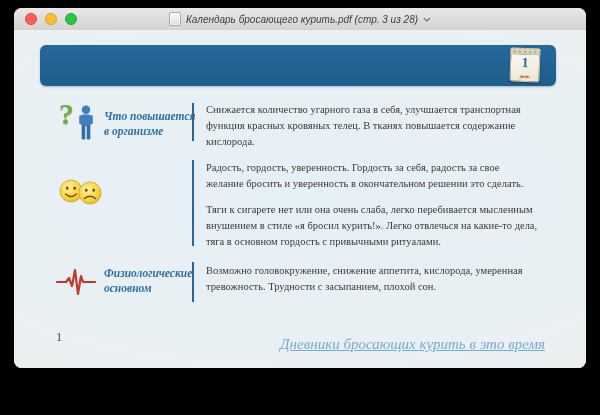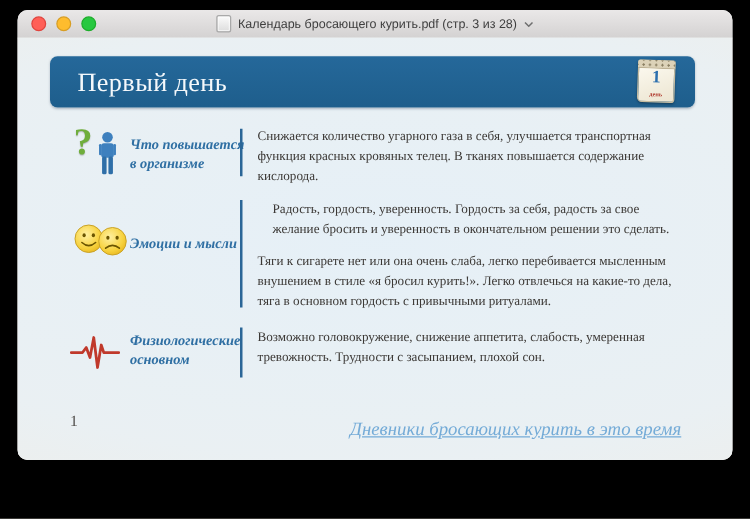--- a/index.html
+++ b/index.html
@@ -19,21 +19,21 @@
     background:linear-gradient(#EAE8E8,#D4D2D2);
     border-bottom:1px solid #A8A6A6;
   }
   .traffic{position:absolute;left:11px;top:5px;display:flex;gap:8px;}
   .light{width:12px;height:12px;border-radius:50%;box-sizing:border-box;}
   .light-close{background:#FF5F57;border:1px solid #E0443E;}
   .light-min{background:#FEBC2E;border:1px solid #D89E24;}
   .light-zoom{background:#28C840;border:1px solid #1DAD2B;}
   .title-area{
     height:100%;display:flex;align-items:center;justify-content:center;gap:5px;
-    font-family:"Liberation Sans", sans-serif;font-size:10px;color:#3F3F3F;
+    font-family:"Liberation Sans", sans-serif;font-size:10px;color:#3F3F3F;font-style:italic;
   }
   .proxy{
     width:10px;height:12px;border-radius:2px;
     background:linear-gradient(#FBFBFB,#DDDDDD);
     border:1px solid #A9A9A9;
     box-shadow:inset 0 0 0 1px rgba(255,255,255,.6);
   }
   .chev{margin-top:1px;}
   
   .pdf-page{
@@ -96,21 +96,21 @@
   #label-3{top:236px;}
   .sec-divider{position:absolute;left:178px;width:2px;background:#2B6697;}
   #div-1{top:73px;height:38px;}
   #div-2{top:130px;height:86px;}
   #div-3{top:232px;height:40px;}
   .sec-text{
     position:absolute;left:192px;width:332px;margin:0;
     font-size:10.5px;line-height:16px;color:#3C3936;
   }
   #text-1-0{top:72px;}
-  #text-2-0{top:130px;margin-left:12px;}
+  #text-2-0{top:130px;}
   #text-2-1{top:172px;}
   #text-3-0{top:233px;}
   
   .page-number{position:absolute;left:42px;top:300px;font-size:12.5px;color:#4E4B48;}
   .footer-link{
     position:absolute;right:41px;top:306px;
     font-size:15px;font-style:italic;color:#74ABD7;text-decoration:underline;cursor:pointer;
   }
 </style>
 </head>
@@ -129,21 +129,20 @@
       <span>Календарь бросающего курить.pdf (стр. 3 из 28)</span>
       <svg class="chev" width="8" height="5" viewBox="0 0 8 5">
         <polyline points="1,1 4,4 7,1" stroke="#6E6E6E" stroke-width="1.2" fill="none"></polyline>
       </svg>
     </div>
   </div>
 
   <div class="pdf-page">
 
     <div class="header-bar">
-      <h1 class="day-title">Первый день</h1>
       <div class="calendar">
         <div class="cal-paper"></div>
         <div class="cal-binding"></div>
         <div class="cal-day">1</div>
         <div class="cal-label">день</div>
       </div>
     </div>
 
     <div class="sec-icon" id="icon-1">
       <span class="qmark">?</span>
@@ -172,31 +171,30 @@
         <circle cx="13" cy="13" r="11" fill="url(#gy)" stroke="#C9A227" stroke-width="0.8"></circle>
         <ellipse cx="9.3" cy="10.2" rx="1.3" ry="1.6" fill="#6B5500"></ellipse>
         <ellipse cx="16.7" cy="10.2" rx="1.3" ry="1.6" fill="#6B5500"></ellipse>
         <path d="M7.5,16 Q13,21 18.5,16" stroke="#6B5500" stroke-width="1.3" fill="none" stroke-linecap="round"></path>
         <circle cx="32" cy="15" r="11" fill="url(#gy)" stroke="#C9A227" stroke-width="0.8"></circle>
         <ellipse cx="28.3" cy="12.2" rx="1.3" ry="1.6" fill="#6B5500"></ellipse>
         <ellipse cx="35.7" cy="12.2" rx="1.3" ry="1.6" fill="#6B5500"></ellipse>
         <path d="M26.5,20.5 Q32,16 37.5,20.5" stroke="#6B5500" stroke-width="1.3" fill="none" stroke-linecap="round"></path>
       </svg>
     </div>
-    <div class="sec-label" id="label-2">Эмоции и мысли</div>
     <div class="sec-divider" id="div-2"></div>
     <p class="sec-text" id="text-2-0">Радость, гордость, уверенность. Гордость за себя, радость за свое желание бросить и уверенность в окончательном решении это сделать.</p>
     <p class="sec-text" id="text-2-1">Тяги к сигарете нет или она очень слаба, легко перебивается мысленным внушением в стиле «я бросил курить!». Легко отвлечься на какие-то дела, тяга в основном гордость с привычными ритуалами.</p>
 
     <div class="sec-icon" id="icon-3">
       <svg width="40" height="30" viewBox="0 0 40 30">
         <polyline points="1,15 10,15 13,11 16,19 19,3 22,27 25,9 27,15 39,15" stroke="#C0392B" stroke-width="2.2" fill="none" stroke-linejoin="round" stroke-linecap="round"></polyline>
       </svg>
     </div>
     <div class="sec-label" id="label-3">Физиологические основном</div>
     <div class="sec-divider" id="div-3"></div>
-    <p class="sec-text" id="text-3-0">Возможно головокружение, снижение аппетита, слабость, умеренная тревожность. Трудности с засыпанием, плохой сон.</p>
+    <p class="sec-text" id="text-3-0">Возможно головокружение, снижение аппетита, кислорода, умеренная тревожность. Трудности с засыпанием, плохой сон.</p>
 
     <div class="page-number">1</div>
     <a class="footer-link">Дневники бросающих курить в это время</a>
 
   </div>
 </div>
 
 </body></html>

